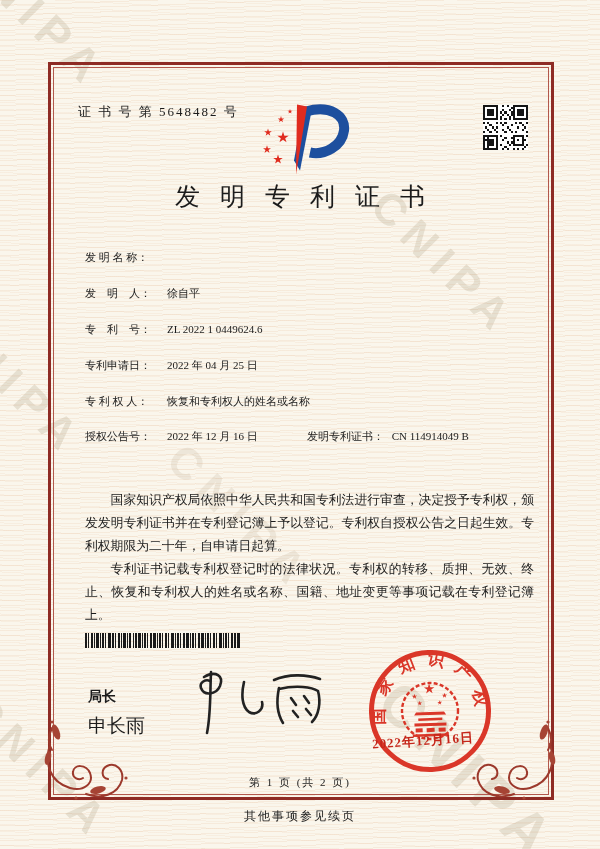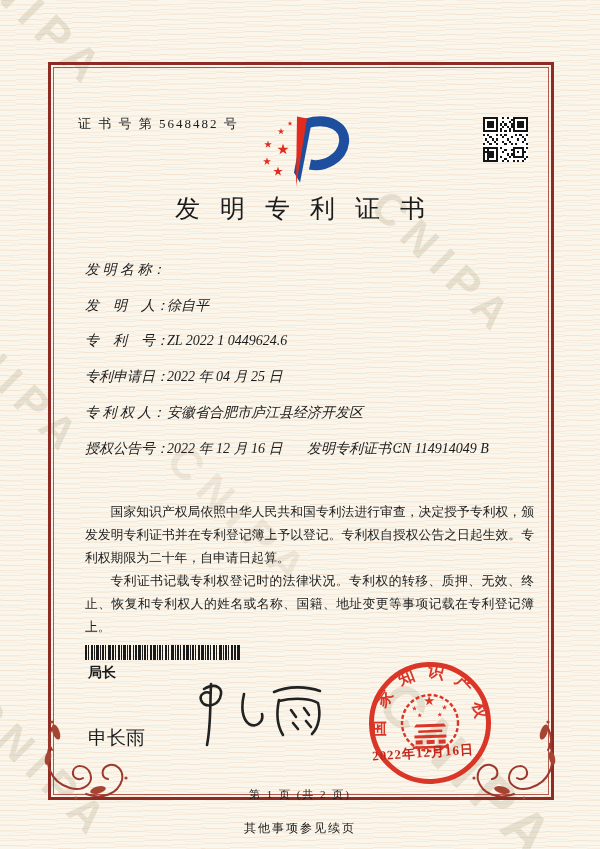--- a/index.html
+++ b/index.html
@@ -20,35 +20,35 @@
   .wm1{font-size:46px;left:-62px;top:-14px;}
   .wm2{font-size:44px;left:352px;top:238px;}
   .wm3{font-size:44px;left:-80px;top:358px;}
   .wm4{font-size:44px;left:148px;top:492px;color:rgba(186,172,146,.20);}
   .wm5{font-size:58px;left:356px;top:738px;}
   .wm6{font-size:44px;left:-52px;top:742px;}
   
   .frame{position:absolute;left:48px;top:62px;width:500px;height:732px;
          border:3px solid #8e2b24;z-index:2;}
   .frame-inner{position:absolute;inset:2px;border:1px solid #b2584c;}
-  .content{position:absolute;inset:0;z-index:3;margin-top:12px;}
+  .content{position:absolute;inset:0;z-index:3;}
   .cert-no{position:absolute;left:78px;top:103px;font-size:13px;letter-spacing:2px;}
   .logo{position:absolute;left:254px;top:102px;width:100px;height:76px;}
   .qr{position:absolute;left:483px;top:105px;width:45px;height:45px;}
   .title-row{position:absolute;left:0;right:0;top:180px;text-align:center;}
   .title-row span{font-size:25px;font-weight:400;letter-spacing:20px;margin-right:-20px;}
-  .fields{position:absolute;left:85px;top:240px;width:452px;font-size:14px;font-style:italic;}
+  .fields{position:absolute;left:85px;top:240px;width:452px;font-size:11px;}
   .frow{height:35.8px;display:flex;align-items:center;white-space:nowrap;}
   .flabel{display:inline-block;width:82px;flex:0 0 82px;}
   .gpair1{display:flex;width:222px;flex:0 0 222px;}
   .body-text{position:absolute;left:85px;top:489px;width:449px;
              font-size:12.8px;line-height:23px;text-align:justify;}
   .body-text p{margin:0;text-indent:2em;}
   .barcode{position:absolute;left:85px;top:633px;width:155px;height:15px;}
-  .signer-title{position:absolute;left:88px;top:652px;font-size:14px;font-weight:700;}
+  .signer-title{position:absolute;left:88px;top:688px;font-size:14px;font-weight:700;}
   .signer-name{position:absolute;left:88px;top:713px;font-size:19px;font-weight:400;}
   .signature{position:absolute;left:178px;top:666px;width:155px;height:74px;}
   .seal{position:absolute;left:367px;top:648px;width:126px;height:126px;
         opacity:.93;transform:rotate(-2deg);z-index:3;}
   .seal-date{position:absolute;left:372px;top:732px;font-size:13px;font-weight:700;
              color:#c5261a;letter-spacing:1px;transform:rotate(-4deg);z-index:4;white-space:nowrap;}
   .page-no{position:absolute;left:0;right:0;top:775px;text-align:center;font-size:11px;letter-spacing:2px;}
   .footer-note{position:absolute;left:0;right:0;top:808px;text-align:center;font-size:12px;letter-spacing:2px;}
   .flourish{position:absolute;width:100px;height:100px;z-index:4;}
   .flourish.fl-left{left:36px;top:706px;}
@@ -152,21 +152,21 @@
       <div class="frow">
         <span class="flabel">专　利　号：</span>
         <span class="fvalue">ZL 2022 1 0449624.6</span>
       </div>
       <div class="frow">
         <span class="flabel">专利申请日：</span>
         <span class="fvalue">2022 年 04 月 25 日</span>
       </div>
       <div class="frow">
         <span class="flabel">专 利 权 人：</span>
-        <span class="fvalue">安徽省合肥市庐江县经济开发区</span>
+        <span class="fvalue">恢复和专利权人的姓名或名称</span>
       </div>
       <div class="frow">
         <span class="gpair1">
           <span class="flabel">授权公告号：</span>
           <span class="fvalue">2022 年 12 月 16 日</span>
         </span>
         <span>
           <span class="flabel">发明专利证书：</span>
           <span class="fvalue">CN 114914049 B</span>
         </span>

